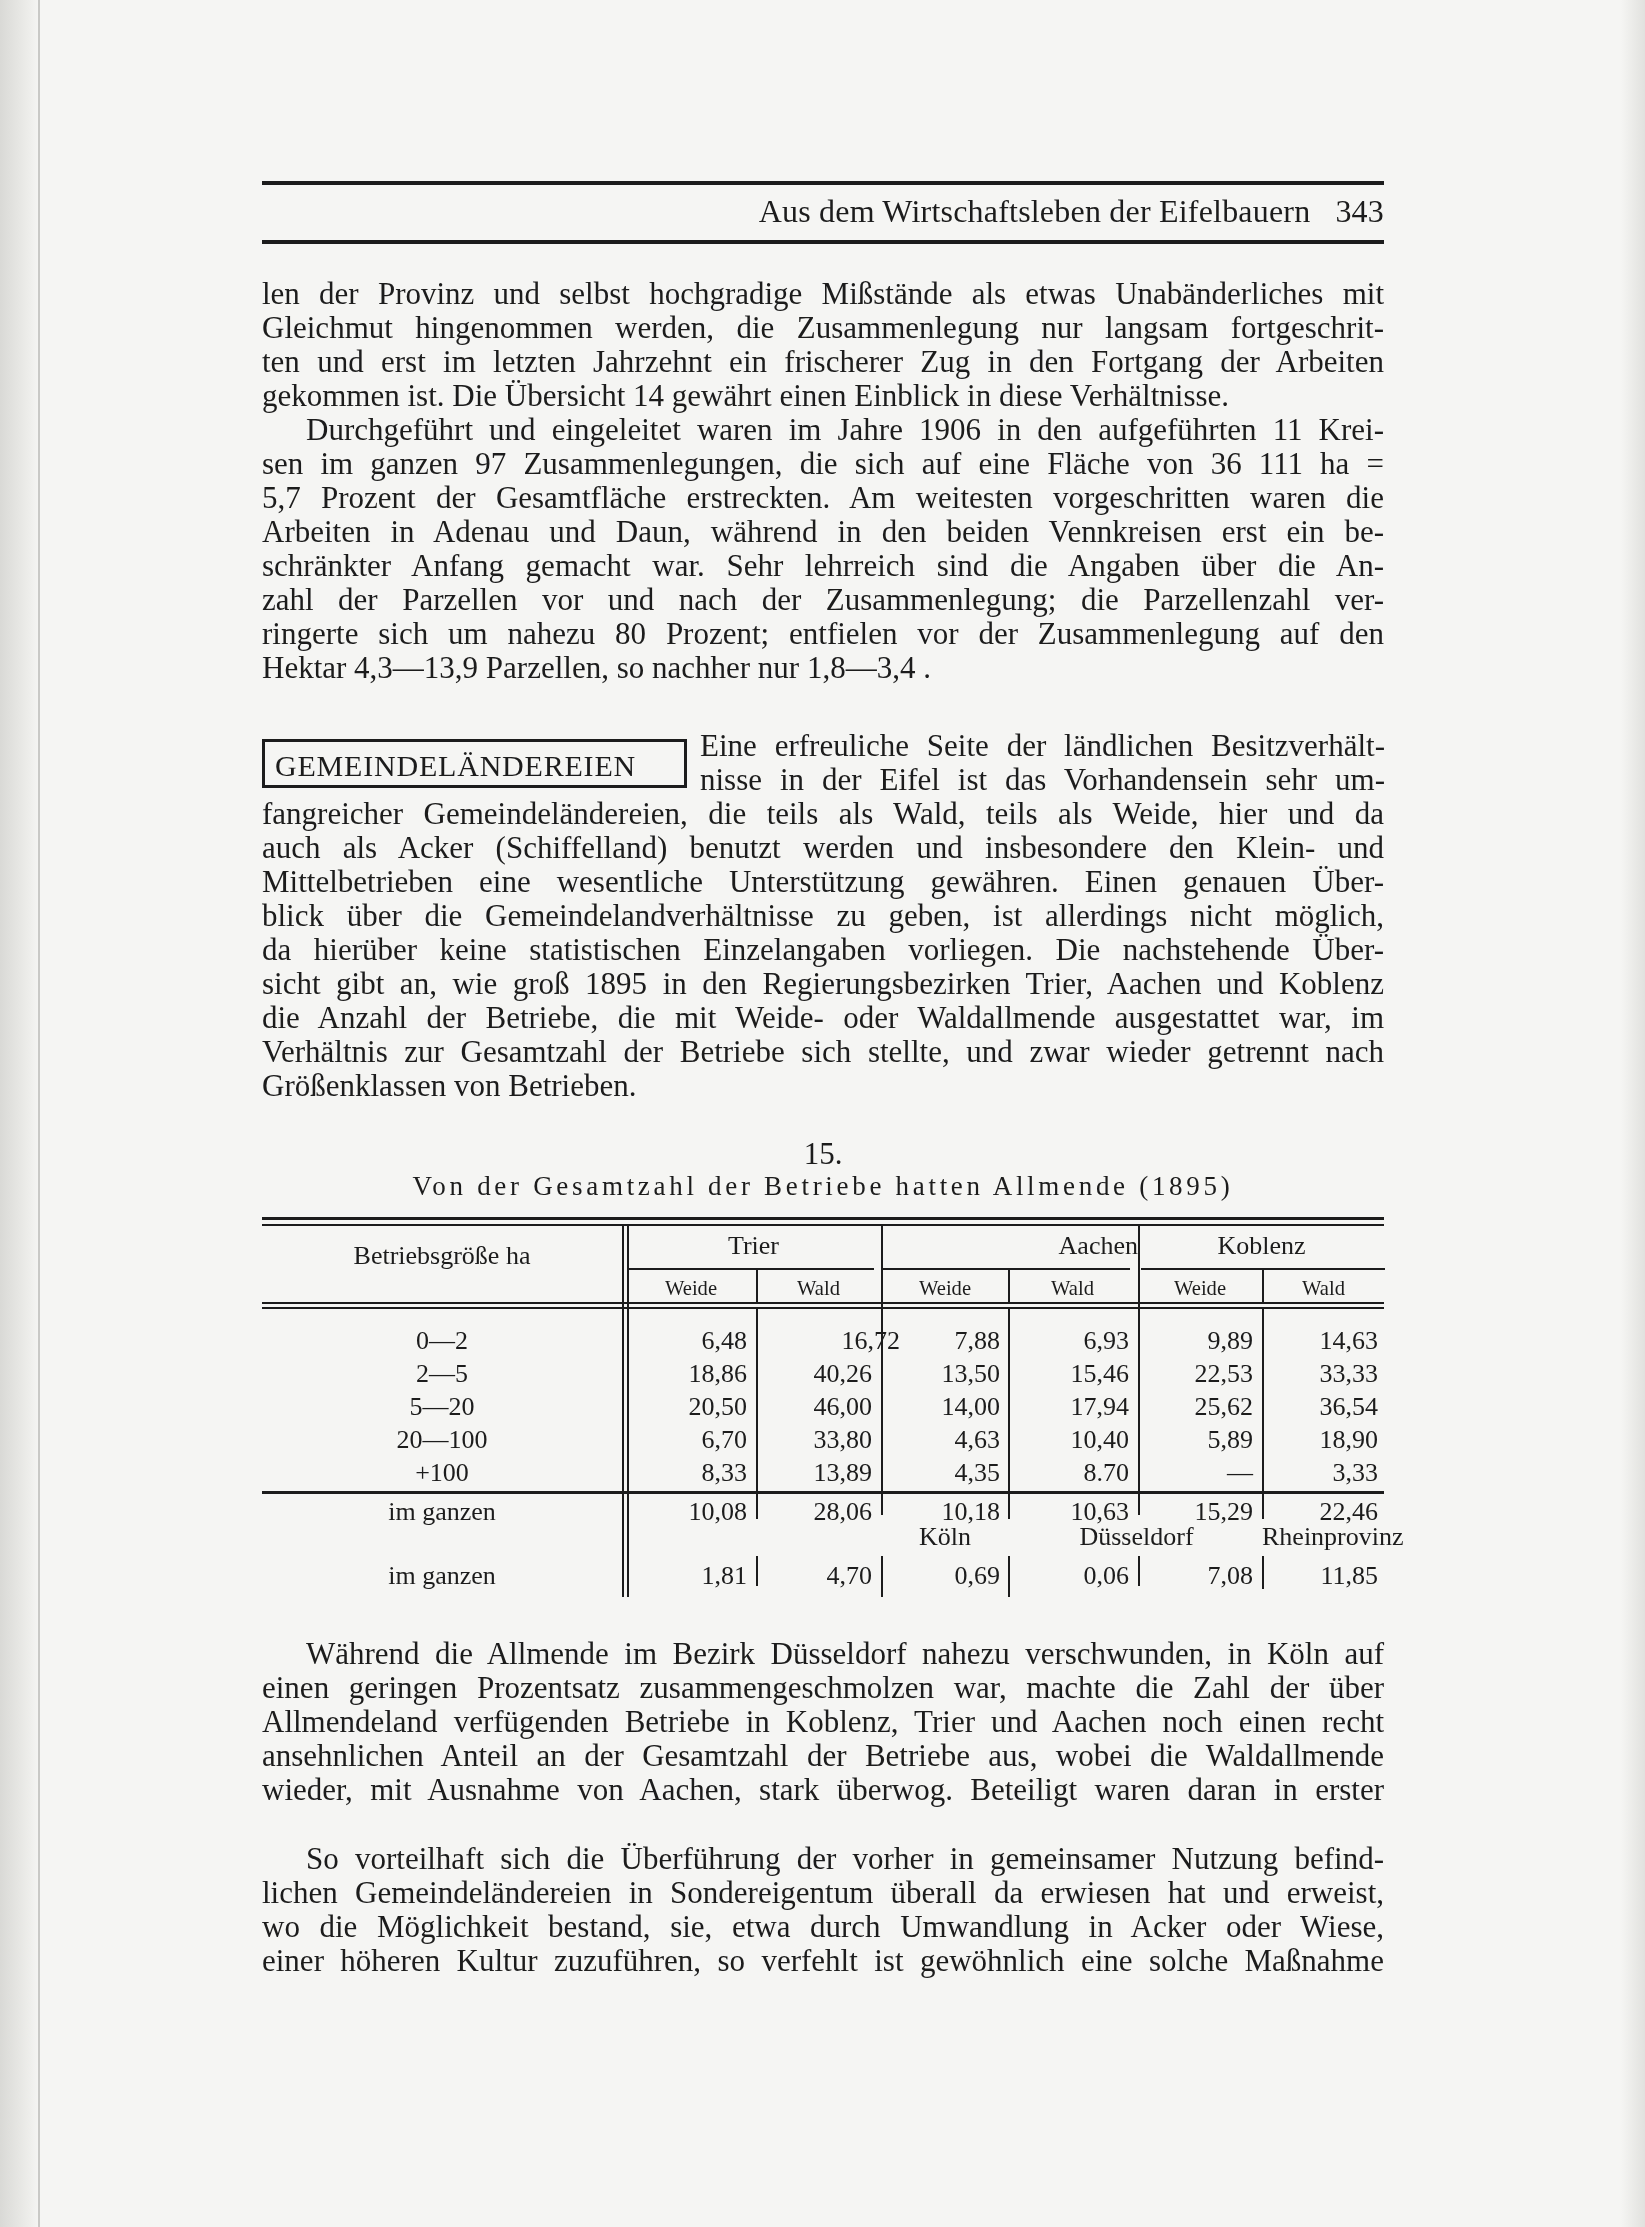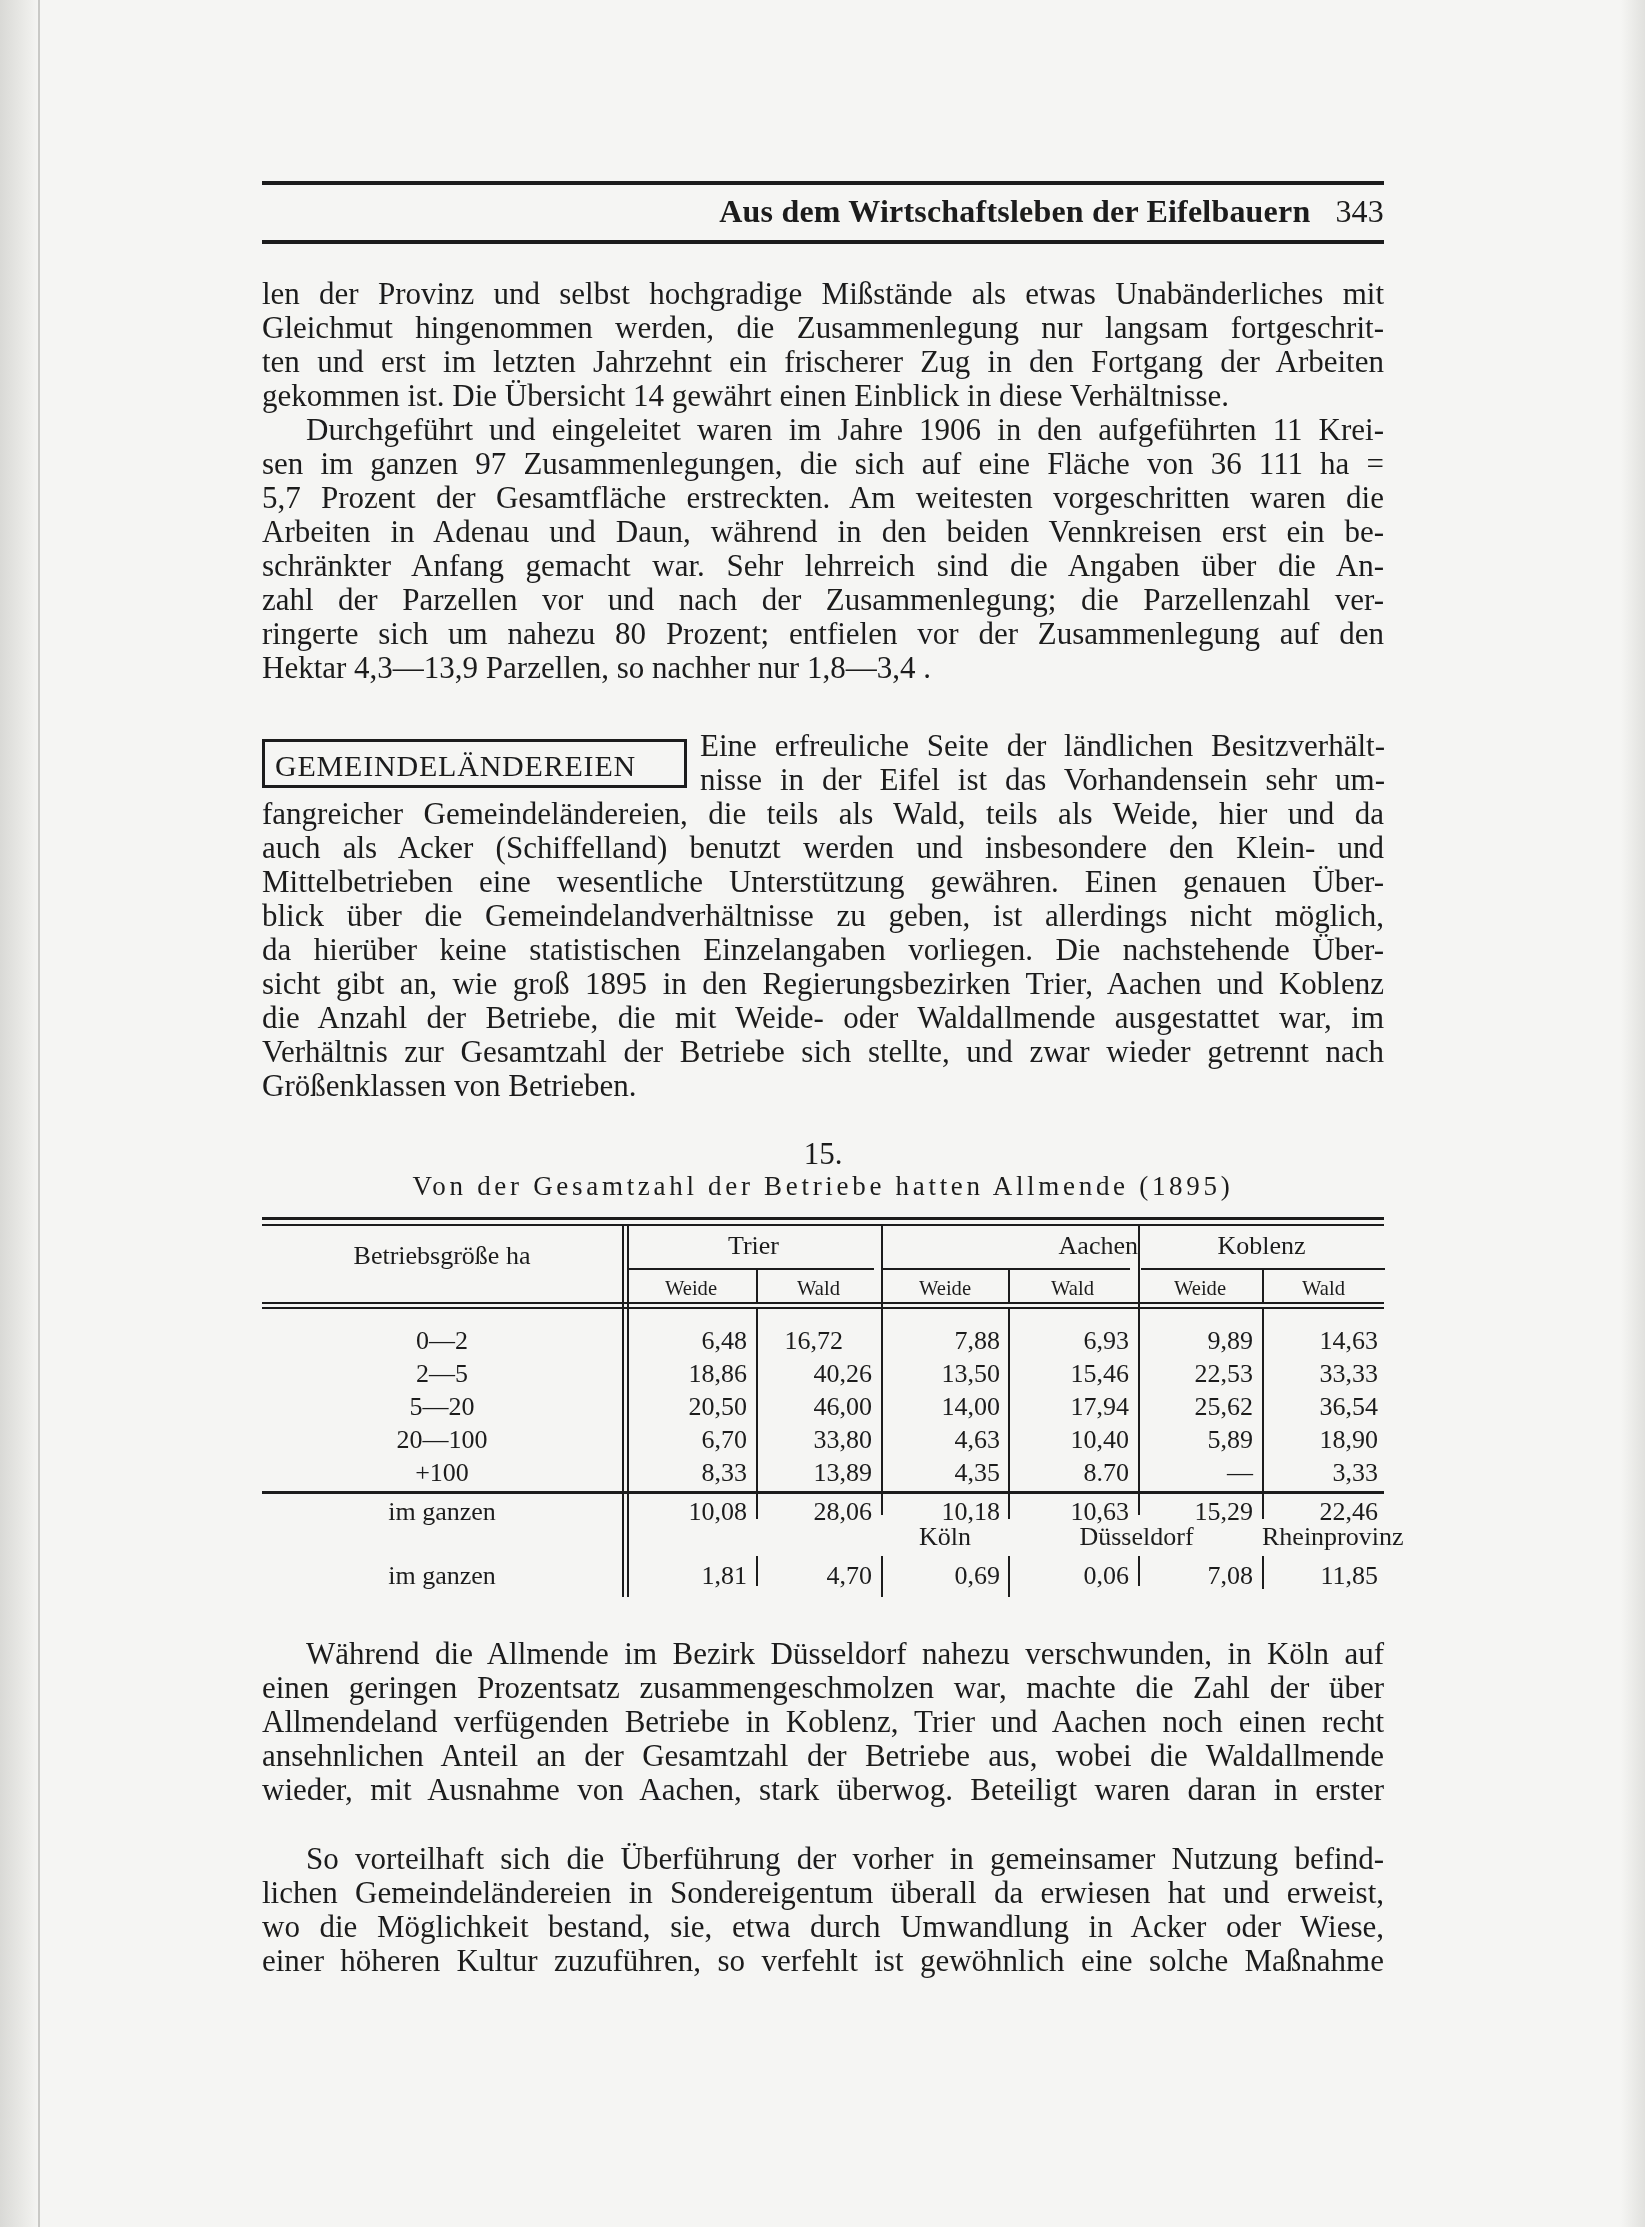--- a/index.html
+++ b/index.html
@@ -12,21 +12,21 @@
   .binding { position:absolute; left:0; top:0; width:39px; height:2227px;
     background:linear-gradient(to right,#d9d9d6,#ecece9 70%,#f5f5f3); }
   .binding-line { position:absolute; left:38px; top:0; width:1.6px; height:2227px; background:#c9c9c6; }
   .right-shade { position:absolute; right:0; top:0; width:25px; height:2227px;
     background:linear-gradient(to right,#f5f5f3,#e0e0dd); }
 
   .page { position:absolute; left:262px; top:0; width:1122px; }
 
   .rule { position:absolute; left:0; width:1122px; height:4.1px; background:#1c1c1c; }
   .running-head { position:absolute; top:191px; right:0; font-size:32px; line-height:41px; letter-spacing:0.2px; white-space:nowrap; }
-  .running-head .title { margin-right:25px;font-weight:bold; }
+  .running-head .title { margin-right:25px; }
 
   .text { position:absolute; left:0; width:1122px; font-size:31px; line-height:34px;
     text-align:justify; text-align-last:justify; }
   .text .line { display:block; white-space:nowrap; text-align:justify; text-align-last:justify; }
   .text .line.last { text-align-last:left; }
   .indent { padding-left:44px; }
 
   .sidehead-box { position:absolute; left:0; top:739px; width:425px; height:49px;
     border-top:3.3px solid #1c1c1c; border-bottom:3.3px solid #1c1c1c; border-left:3.3px solid #1c1c1c; border-right:3.3px solid #1c1c1c;
     box-sizing:border-box; }
@@ -137,21 +137,21 @@
     <div class="cell center sub" style="left:365px;width:128px;top:63px;">Weide</div>
     <div class="cell center sub" style="left:494px;width:125px;top:63px;">Wald</div>
     <div class="cell center sub" style="left:619px;width:128px;top:63px;">Weide</div>
     <div class="cell center sub" style="left:746px;width:129px;top:63px;">Wald</div>
     <div class="cell center sub" style="left:876px;width:124px;top:63px;">Weide</div>
     <div class="cell center sub" style="left:1000px;width:123px;top:63px;">Wald</div>
 
     <div id="rows-container">
         <div class="cell center" style="left: 0px; width: 360px; top: 115px;">0—2</div>
         <div class="cell num" style="left: 370px; width: 115px; top: 115px;">6,48</div>
-        <div class="cell num" style="left: 466px; width: 115px; top: 115px;">16,72</div>
+        <div class="cell num" style="left: 523px; width: 115px; top: 115px;">16,72</div>
         <div class="cell num" style="left: 623px; width: 115px; top: 115px;">7,88</div>
         <div class="cell num" style="left: 752px; width: 115px; top: 115px;">6,93</div>
         <div class="cell num" style="left: 876px; width: 115px; top: 115px;">9,89</div>
         <div class="cell num" style="left: 1001px; width: 115px; top: 115px;">14,63</div>
         <div class="cell center" style="left: 0px; width: 360px; top: 148px;">2—5</div>
         <div class="cell num" style="left: 370px; width: 115px; top: 148px;">18,86</div>
         <div class="cell num" style="left: 495px; width: 115px; top: 148px;">40,26</div>
         <div class="cell num" style="left: 623px; width: 115px; top: 148px;">13,50</div>
         <div class="cell num" style="left: 752px; width: 115px; top: 148px;">15,46</div>
         <div class="cell num" style="left: 876px; width: 115px; top: 148px;">22,53</div>

